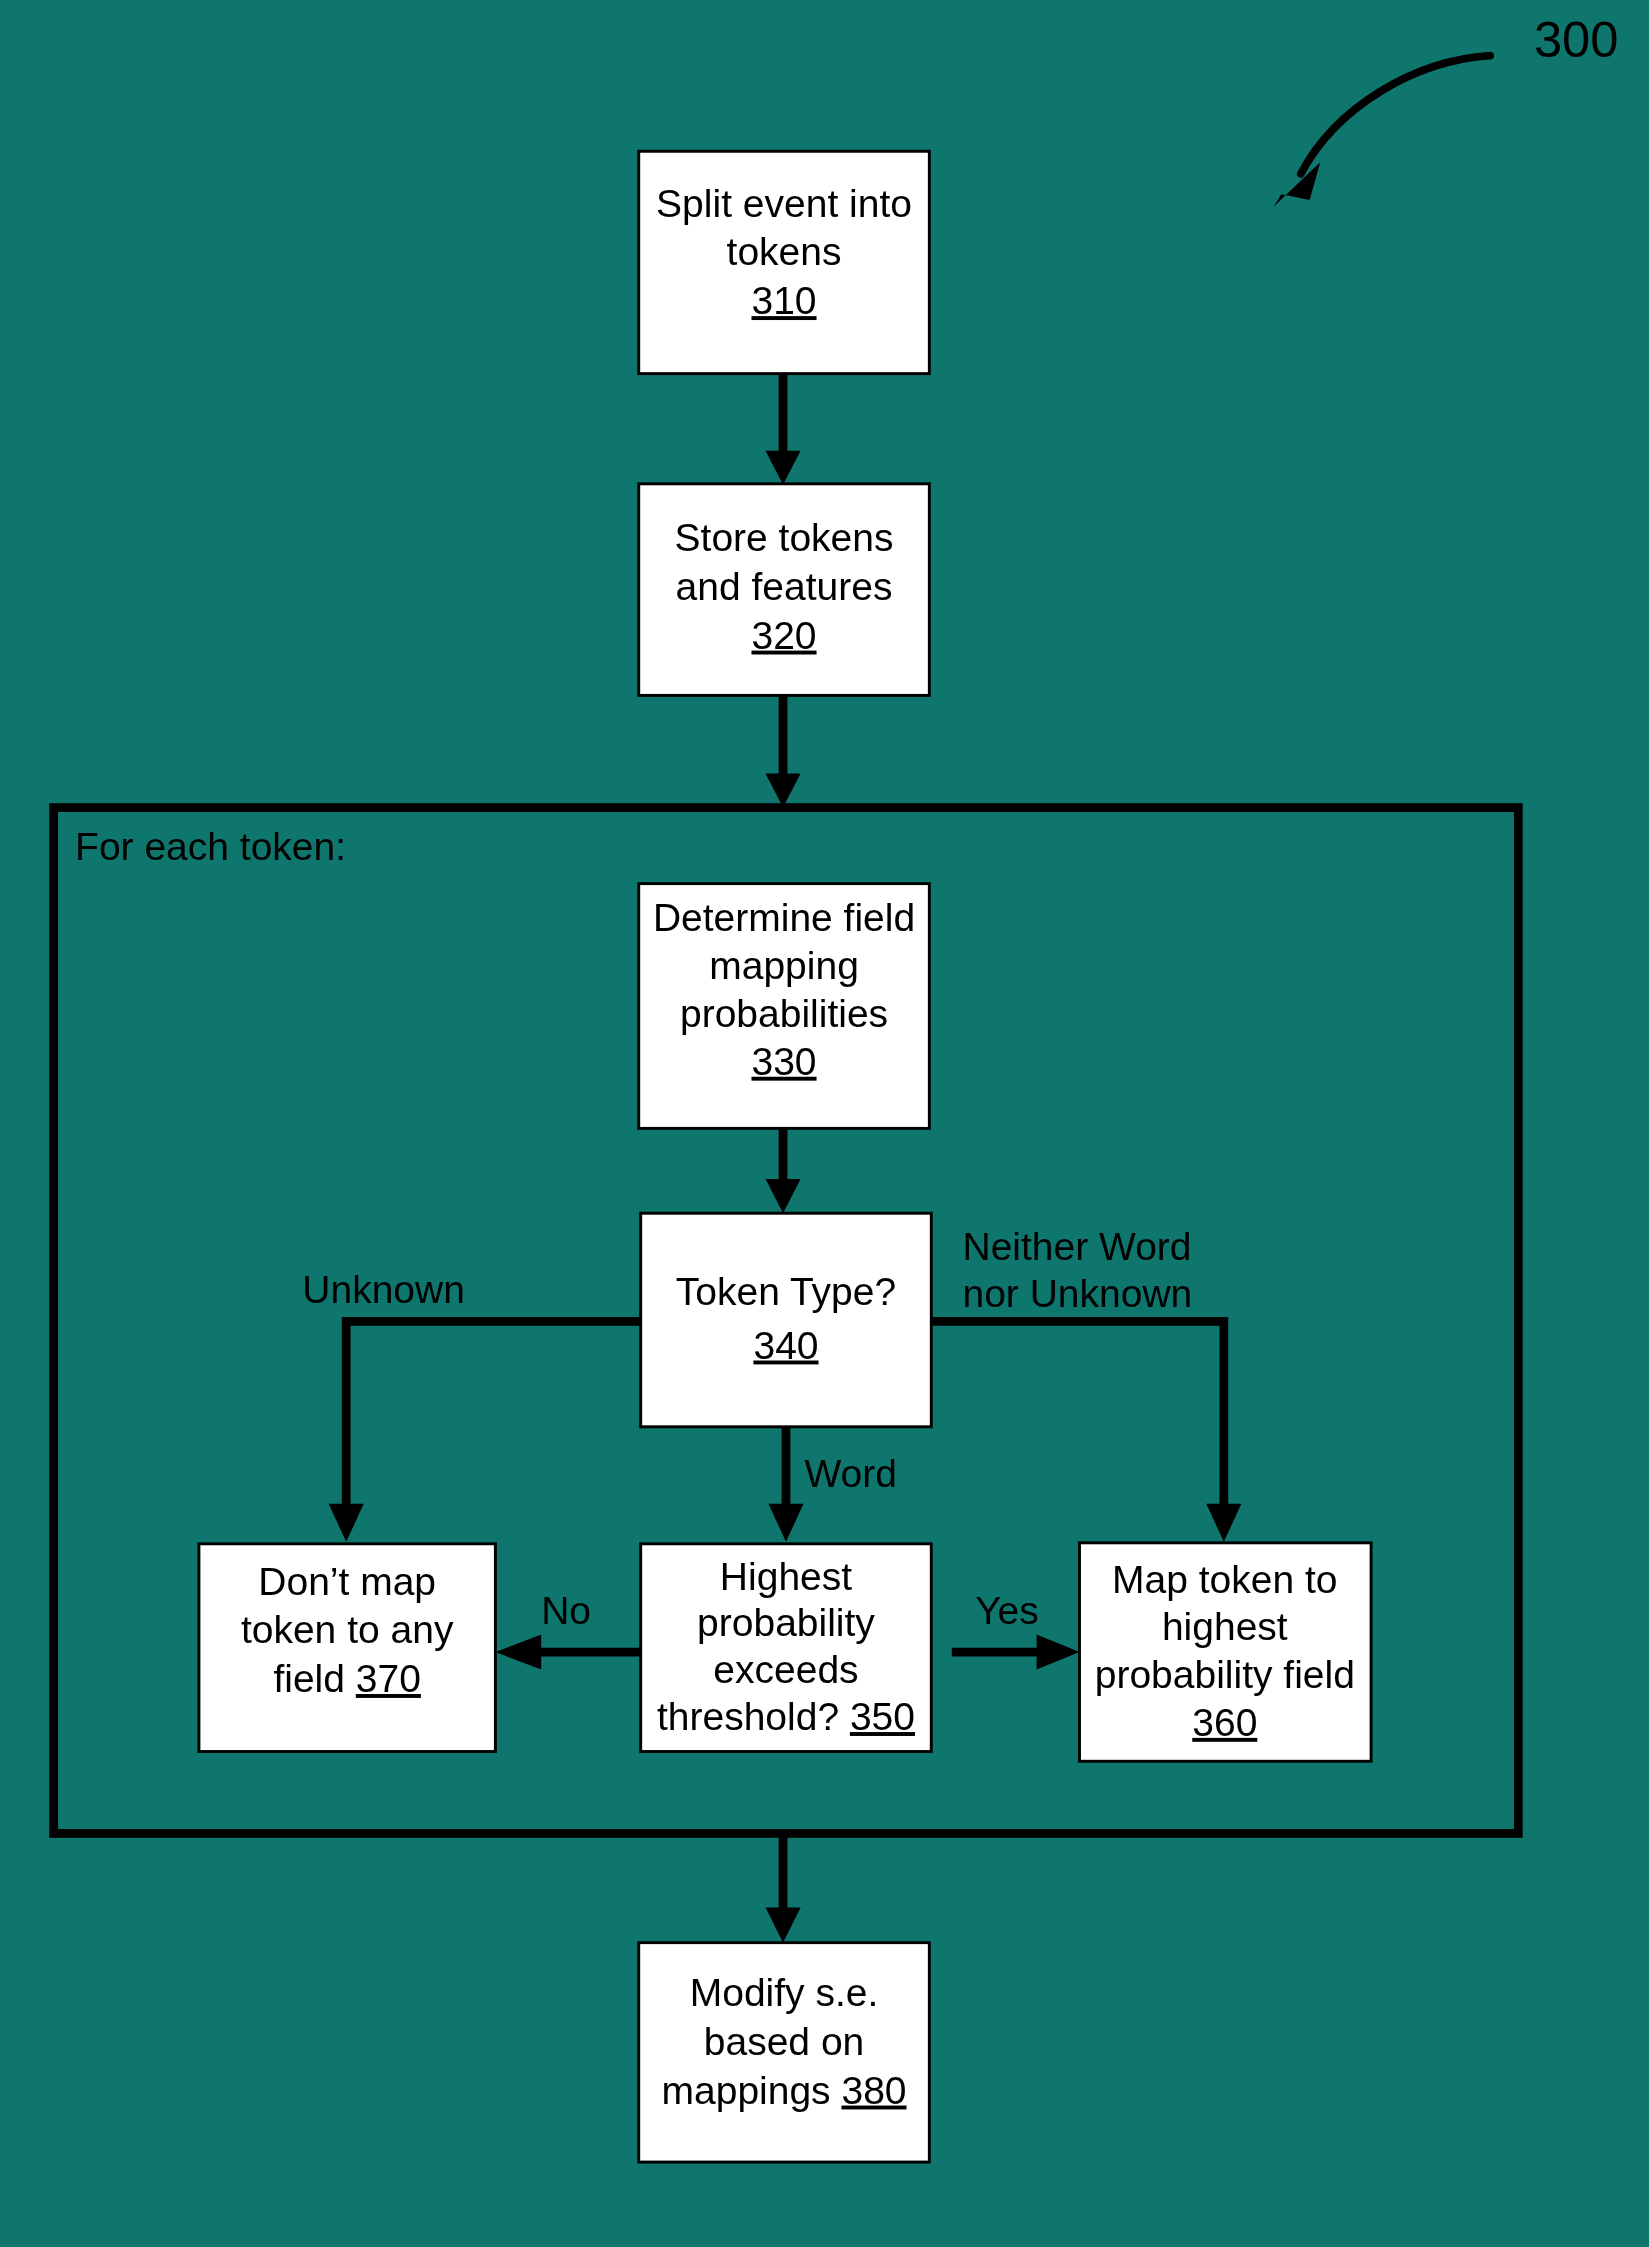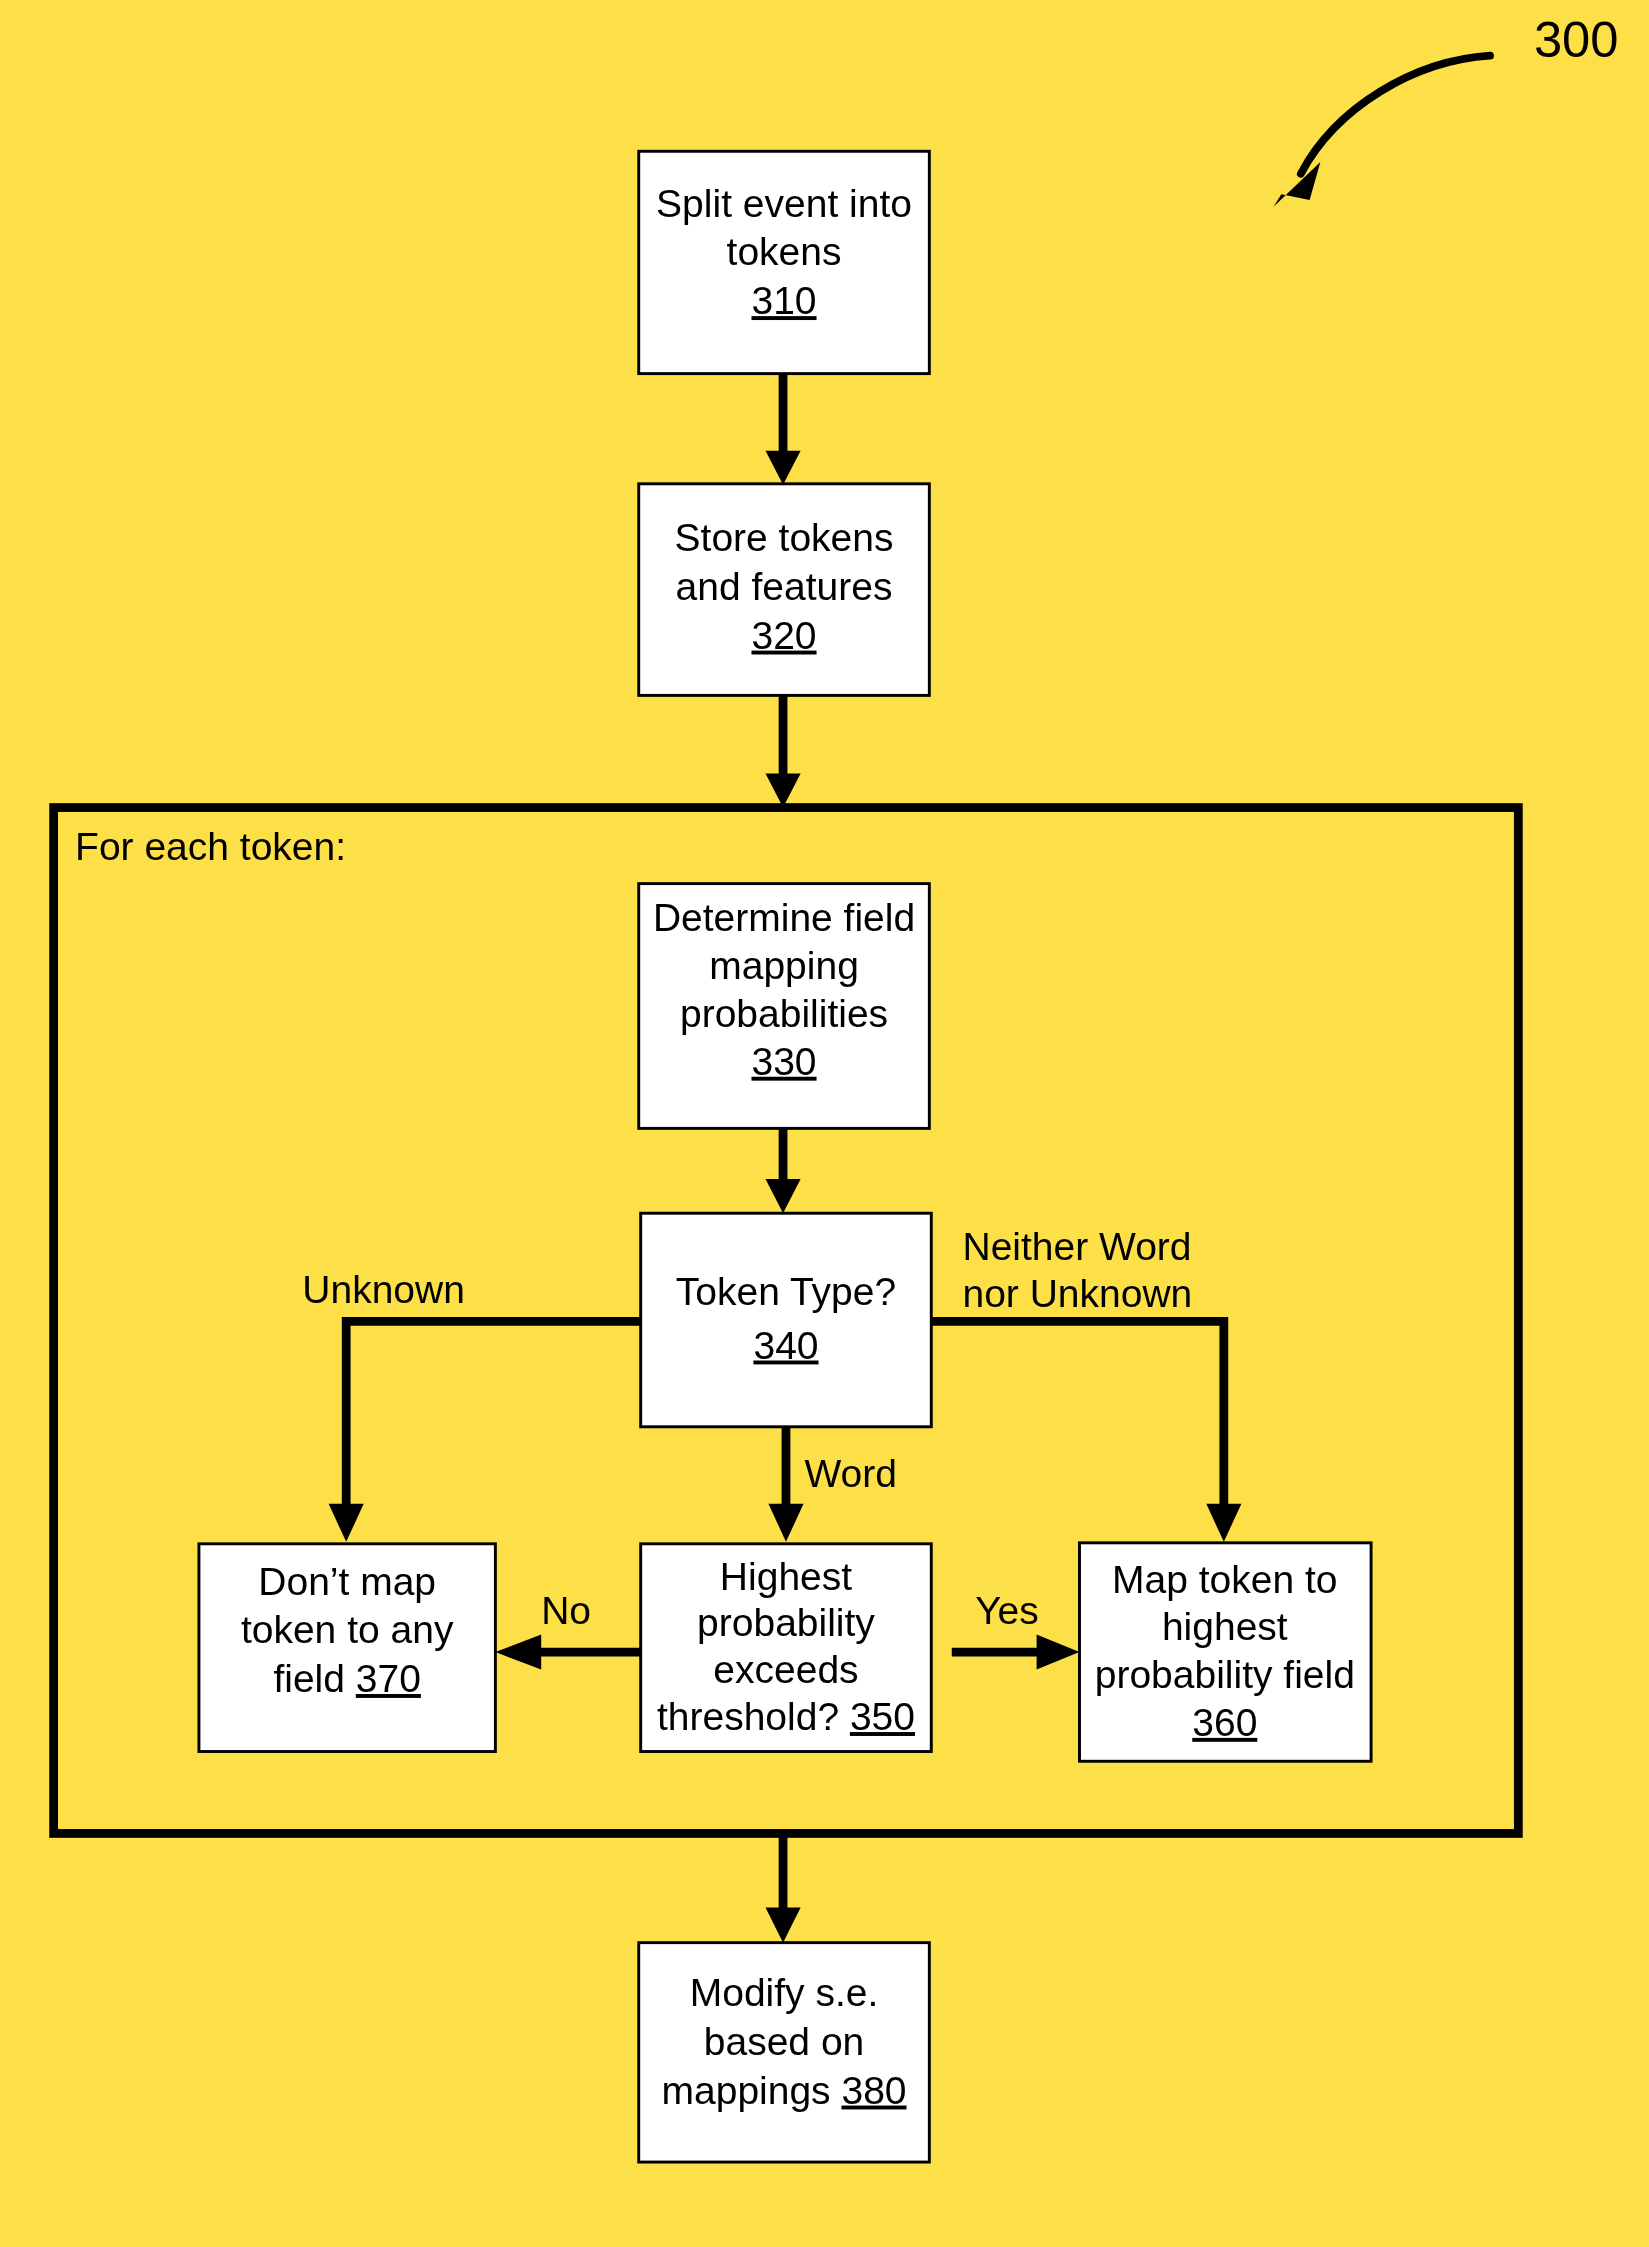--- a/index.html
+++ b/index.html
@@ -7,21 +7,21 @@
     padding: 0;
     background: #ffffff;
   }
   body {
     font-family: "Liberation Sans", sans-serif;
   }
   #figure {
     position: relative;
     width: 1649px;
     height: 2248px;
-    background: #fde047;
+    background: #0f766e;
     overflow: hidden;
   }
   #figure svg {
     position: absolute;
     left: 0;
     top: 0;
     width: 1649px;
     height: 2248px;
   }
   .box-text {

